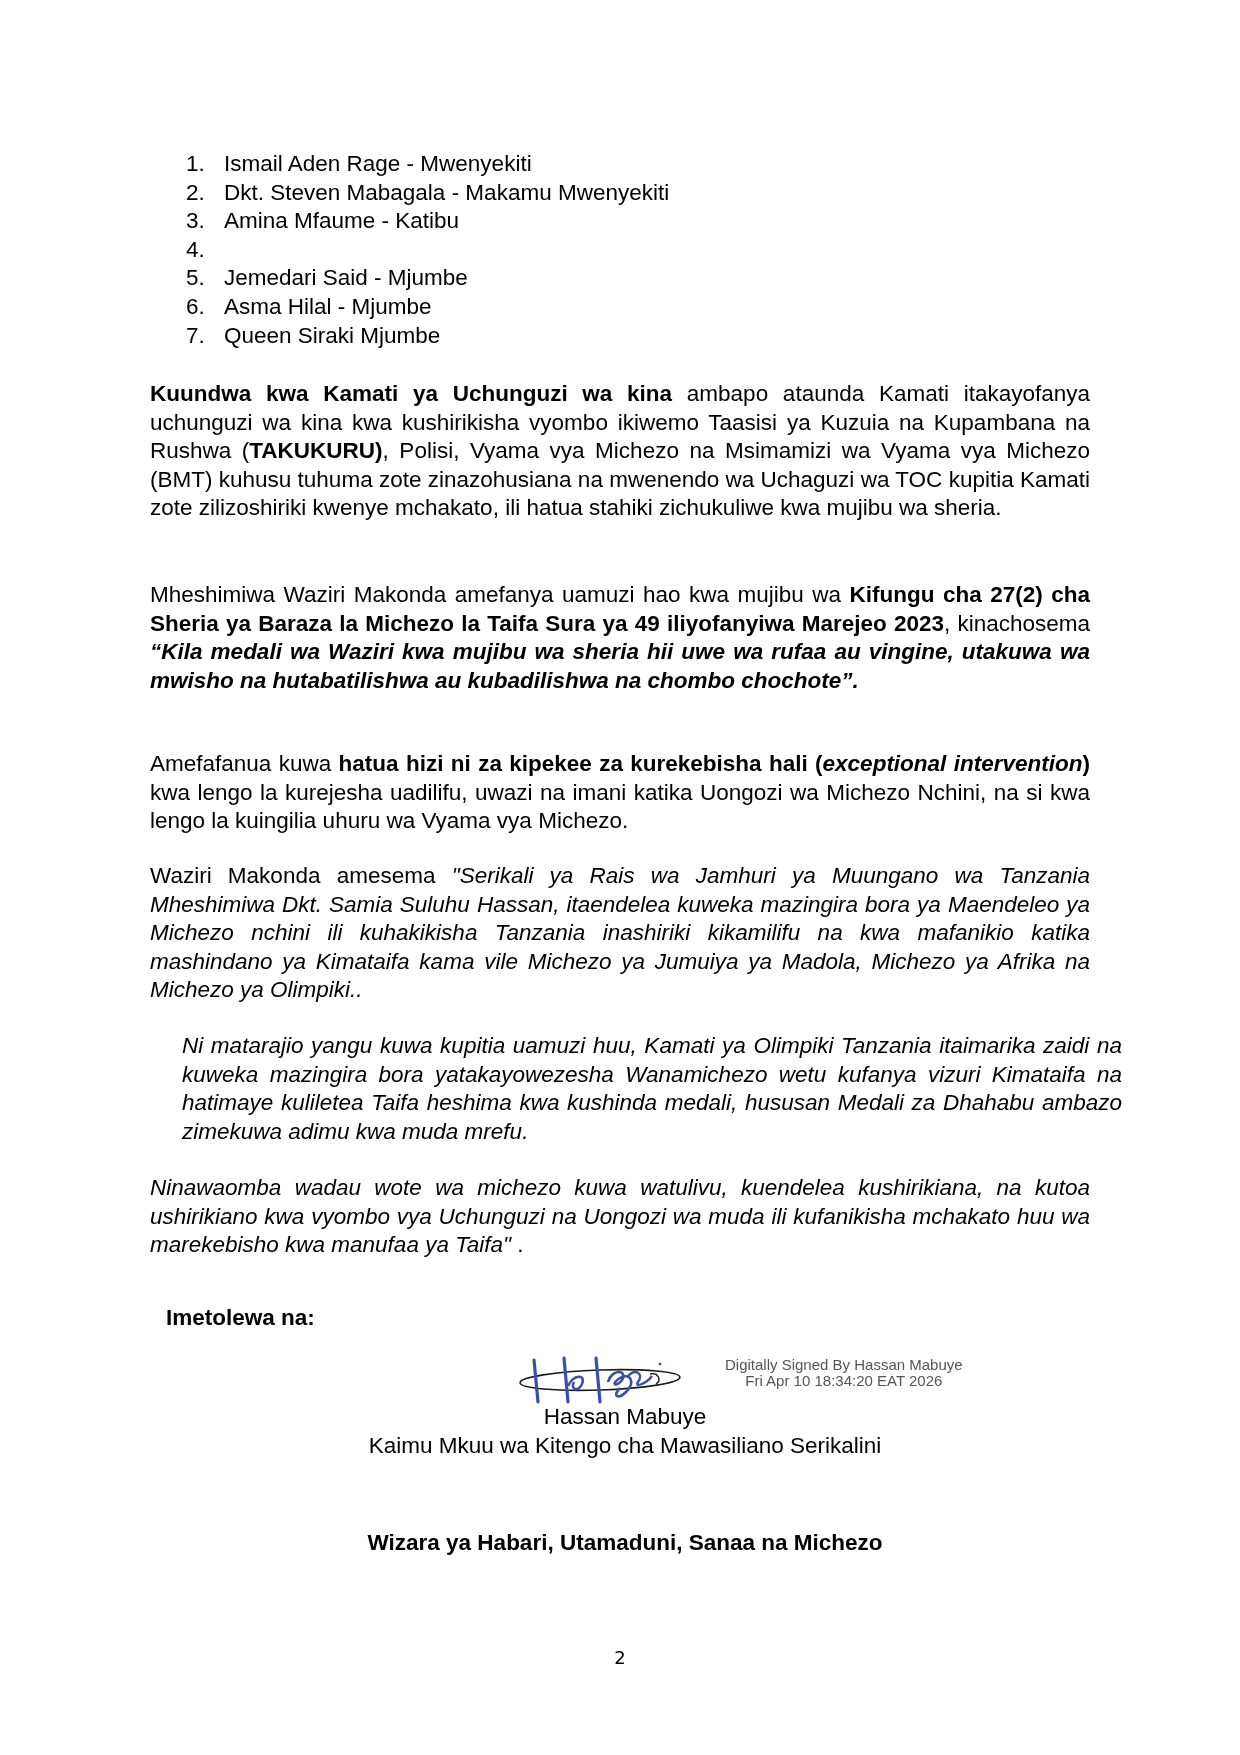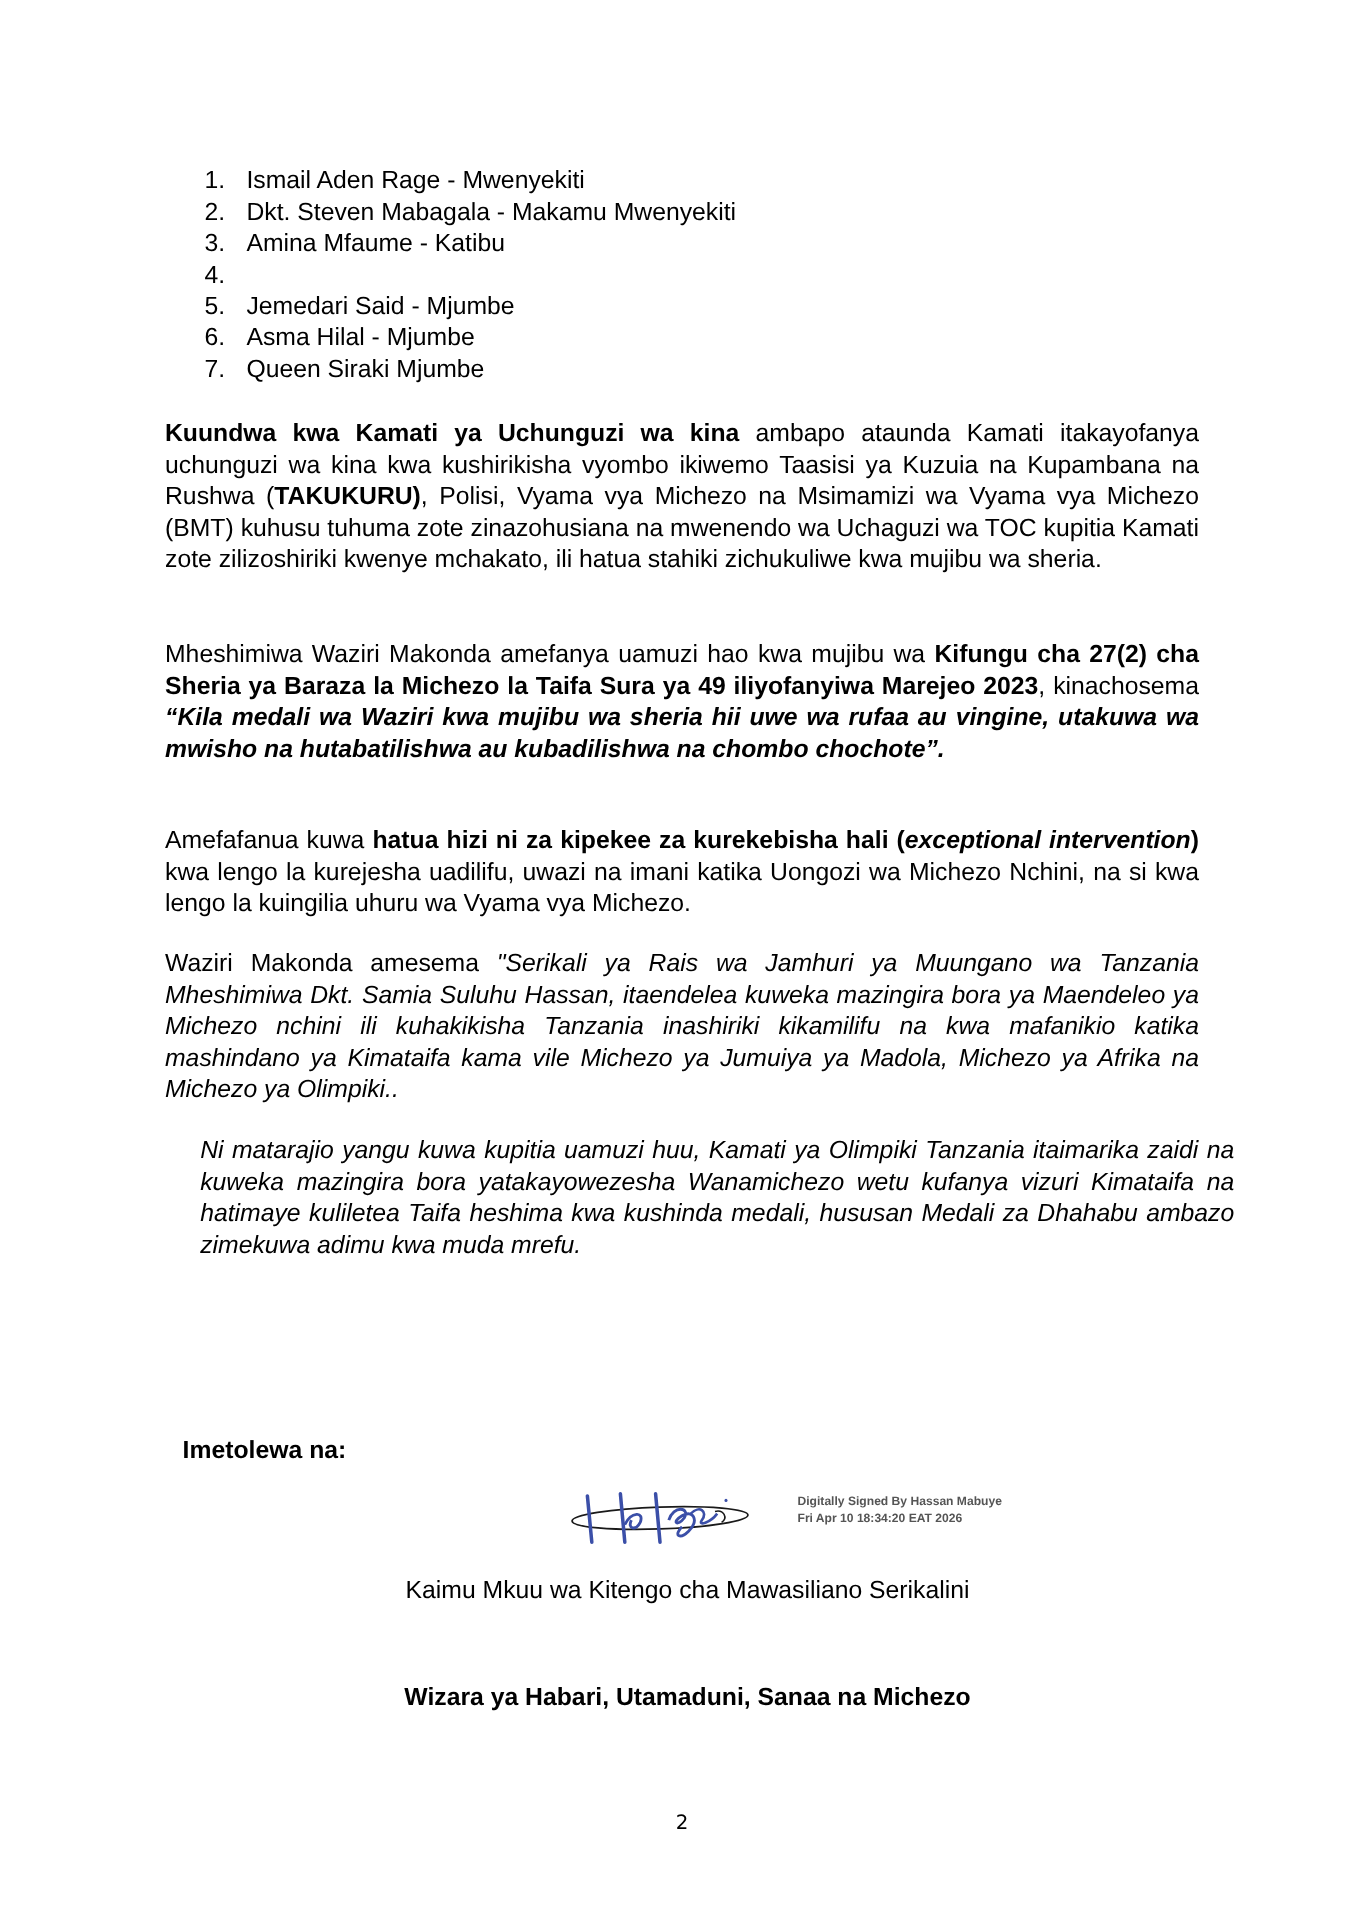--- a/index.html
+++ b/index.html
@@ -69,24 +69,25 @@
     position: absolute;
     left: 512px;
     top: 1352px;
     width: 180px;
     height: 58px;
   }
   .sig-meta {
     position: absolute;
     left: 725px;
     top: 1357px;
-    font-size: 11px;
+    font-size: 15px;
     line-height: 16px;
     color: #555555;
-    font-weight: bold;
+    font-weight: normal;
+    text-align: center;
   }
   .signer {
     position: absolute;
     left: 330px;
     width: 590px;
     text-align: center;
     font-size: 22.5px;
     margin: 0;
     white-space: nowrap;
   }
@@ -141,37 +142,39 @@
   <p class="para" id="p1"><b>Kuundwa kwa Kamati ya Uchunguzi wa kina</b><span> ambapo ataunda Kamati itakayofanya uchunguzi wa kina kwa kushirikisha vyombo ikiwemo Taasisi ya Kuzuia na Kupambana na Rushwa (</span><b>TAKUKURU)</b><span>, Polisi, Vyama vya Michezo na Msimamizi wa Vyama vya Michezo (BMT) kuhusu tuhuma zote zinazohusiana na mwenendo wa Uchaguzi wa TOC kupitia Kamati zote zilizoshiriki kwenye mchakato, ili hatua stahiki zichukuliwe kwa mujibu wa sheria.</span></p>
 
   <p class="para" id="p2"><span>Mheshimiwa Waziri Makonda amefanya uamuzi hao kwa mujibu wa </span><b>Kifungu cha 27(2) cha Sheria ya Baraza la Michezo la Taifa Sura ya 49 iliyofanyiwa Marejeo 2023</b><span>, kinachosema </span><b><i>“Kila medali wa Waziri kwa mujibu wa sheria hii uwe wa rufaa au vingine, utakuwa wa mwisho na hutabatilishwa au kubadilishwa na chombo chochote”.</i></b></p>
 
   <p class="para" id="p3"><span>Amefafanua kuwa </span><b>hatua hizi ni za kipekee za kurekebisha hali (</b><b><i>exceptional intervention</i></b><b>)</b><span> kwa lengo la kurejesha uadilifu, uwazi na imani katika Uongozi wa Michezo Nchini, na si kwa lengo la kuingilia uhuru wa Vyama vya Michezo.</span></p>
 
   <p class="para" id="p4"><span>Waziri Makonda amesema </span><i>"Serikali ya Rais wa Jamhuri ya Muungano wa Tanzania Mheshimiwa Dkt. Samia Suluhu Hassan, itaendelea kuweka mazingira bora ya Maendeleo ya Michezo nchini ili kuhakikisha Tanzania inashiriki kikamilifu na kwa mafanikio katika mashindano ya Kimataifa kama vile Michezo ya Jumuiya ya Madola, Michezo ya Afrika na Michezo ya Olimpiki..</i></p>
 
   <p class="para" id="p5"><i>Ni matarajio yangu kuwa kupitia uamuzi huu, Kamati ya Olimpiki Tanzania itaimarika zaidi na kuweka mazingira bora yatakayowezesha Wanamichezo wetu kufanya vizuri Kimataifa na hatimaye kuliletea Taifa heshima kwa kushinda medali, hususan Medali za Dhahabu ambazo zimekuwa adimu kwa muda mrefu.</i></p>
 
+  <p class="para" id="p6"><i>Ninawaomba wadau wote wa michezo kuwa watulivu, kuendelea kushirikiana, na kutoa ushirikiano kwa vyombo vya Uchunguzi na Uongozi wa muda ili kufanikisha mchakato huu wa marekebisho kwa manufaa ya Taifa"</i><span> .</span></p>
 
   <p class="issued">Imetolewa na:</p>
 
   <svg class="signature" viewBox="0 0 180 58" xmlns="http://www.w3.org/2000/svg">
     <ellipse cx="88" cy="28" rx="80" ry="10" fill="none" stroke="#1a1a1a" stroke-width="1.6" transform="rotate(-2 88 28)"></ellipse>
     <path d="M22 8 L26 50" stroke="#3b4fa8" stroke-width="3.2" fill="none" stroke-linecap="round"></path>
     <path d="M52 6 L56 50" stroke="#3b4fa8" stroke-width="3.2" fill="none" stroke-linecap="round"></path>
     <path d="M56 34 C62 22, 74 22, 70 32 C66 40, 58 38, 62 30" stroke="#3b4fa8" stroke-width="2.6" fill="none"></path>
     <path d="M84 6 L88 50" stroke="#3b4fa8" stroke-width="3.2" fill="none" stroke-linecap="round"></path>
     <path d="M96 30 C100 16, 116 18, 110 28 C104 36, 98 32, 108 26 C118 20, 124 30, 114 40 C106 48, 100 44, 108 36" stroke="#3b4fa8" stroke-width="2.6" fill="none"></path>
     <path d="M116 24 C124 16, 132 22, 126 30 C122 36, 134 32, 140 24" stroke="#3b4fa8" stroke-width="2.4" fill="none"></path>
     <path d="M138 22 C146 20, 150 28, 144 32" stroke="#1a1a1a" stroke-width="1.4" fill="none"></path>
     <circle cx="148" cy="12" r="1.4" fill="#3b4fa8"></circle>
   </svg>
 
   <div class="sig-meta">
     <div>Digitally Signed By Hassan Mabuye</div>
     <div>Fri Apr 10 18:34:20 EAT 2026</div>
   </div>
 
+  <p class="signer" id="signer-name">Hassan Mabuye</p>
   <p class="signer" id="signer-title">Kaimu Mkuu wa Kitengo cha Mawasiliano Serikalini</p>
   <p class="signer" id="signer-ministry">Wizara ya Habari, Utamaduni, Sanaa na Michezo</p>
 
   <div class="page-number">2</div>
 </div>
 
 </body></html>

